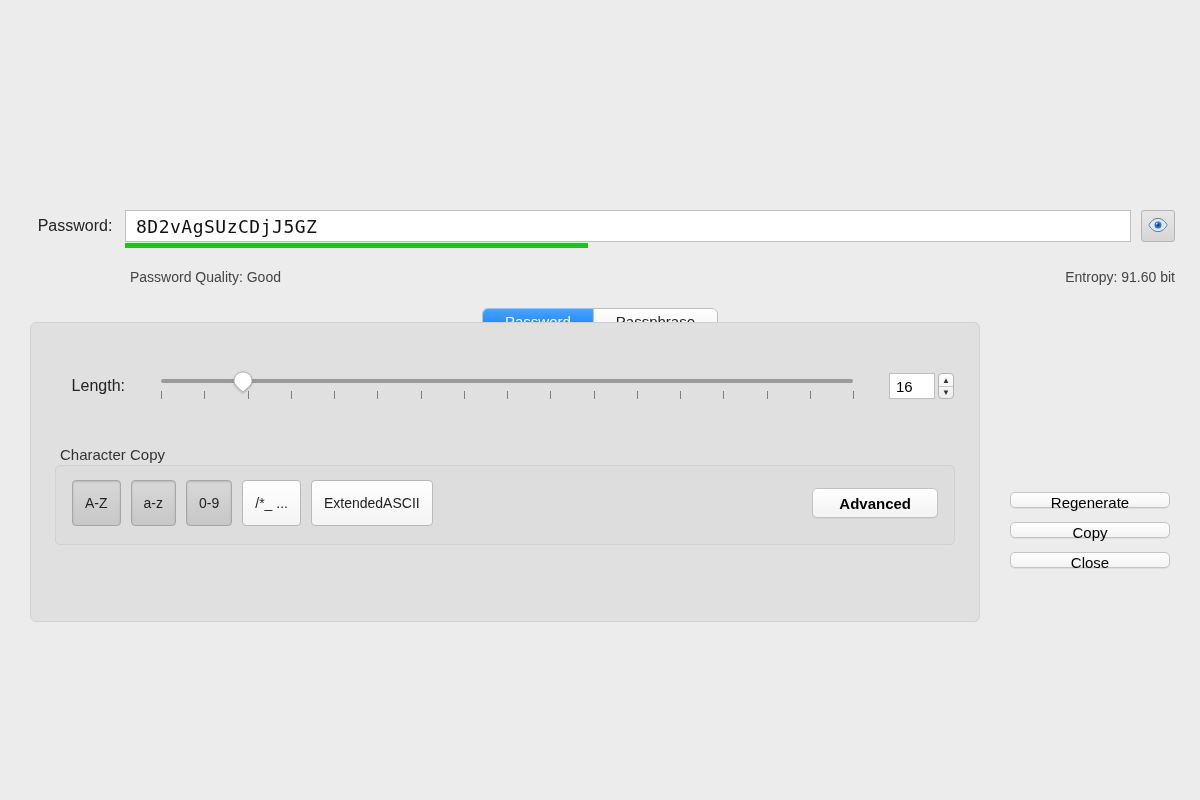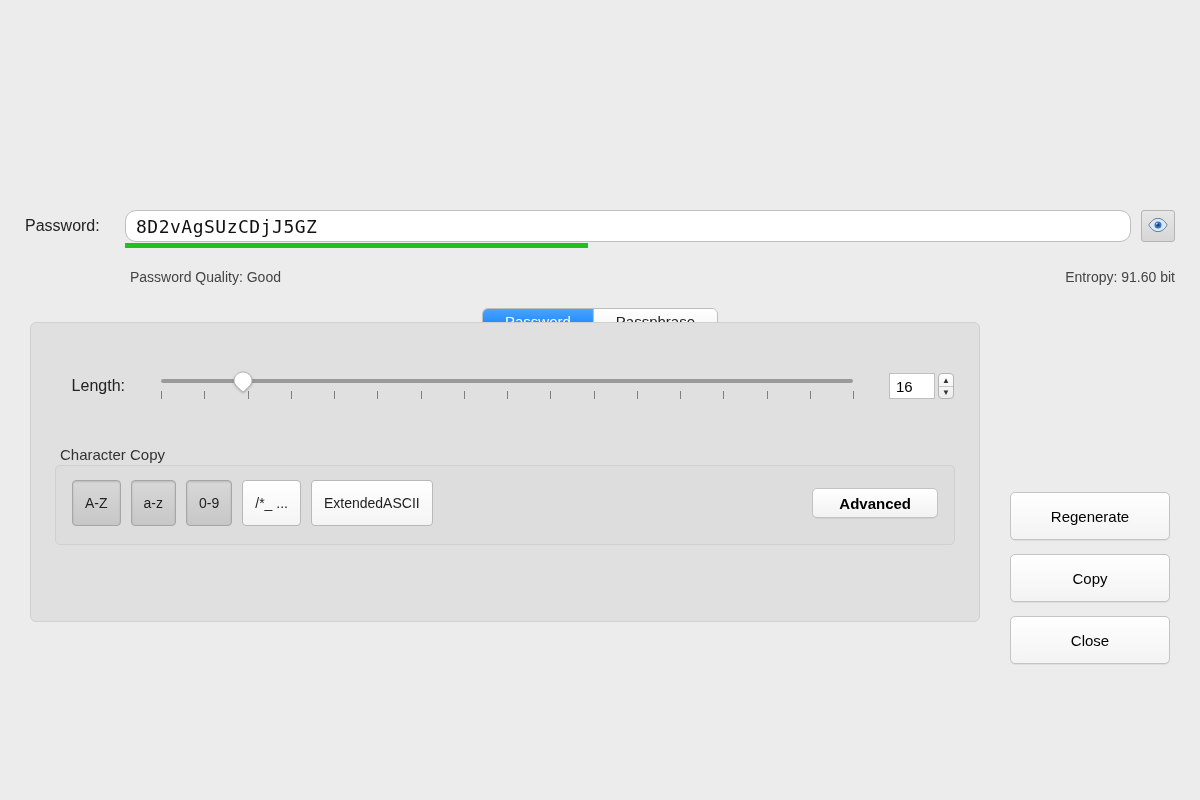--- a/index.html
+++ b/index.html
@@ -20,32 +20,32 @@
   
   .pw-row {
     position: absolute;
     left: 25px; right: 25px;
     top: 210px;
     display: flex;
     align-items: center;
   }
   .pw-label {
     flex: 0 0 100px;
-    text-align: left;
+    text-align: center;
     font-size: 16px;
   }
   .pw-input-wrap {
     flex: 1 1 auto;
     position: relative;
   }
   .pw-input {
     width: 100%;
     height: 32px;
     border: 1px solid #bfbfbf;
-    border-radius: 11px;
+    border-radius: 0;
     background: #ffffff;
     padding: 4px 10px;
     font-family: "Menlo", "Monaco", "Consolas", monospace;
     font-size: 18px;
     letter-spacing: 0.5px;
     color: #111;
     outline: none;
   }
   .pw-quality-bar {
     position: absolute;
@@ -249,21 +249,21 @@
   .action-col {
     position: absolute;
     right: 30px;
     top: 492px;
     width: 160px;
     display: flex;
     flex-direction: column;
     gap: 14px;
   }
   .action-btn {
-    height: 48px;
+    height: 16px;
     border: 1px solid #c4c4c4;
     border-radius: 5px;
     background: linear-gradient(#ffffff, #f3f3f3);
     font-size: 15px;
     cursor: pointer;
     box-shadow: 0 1px 0 rgba(0,0,0,0.06);
   }
 </style>
 </head>
 <body>

